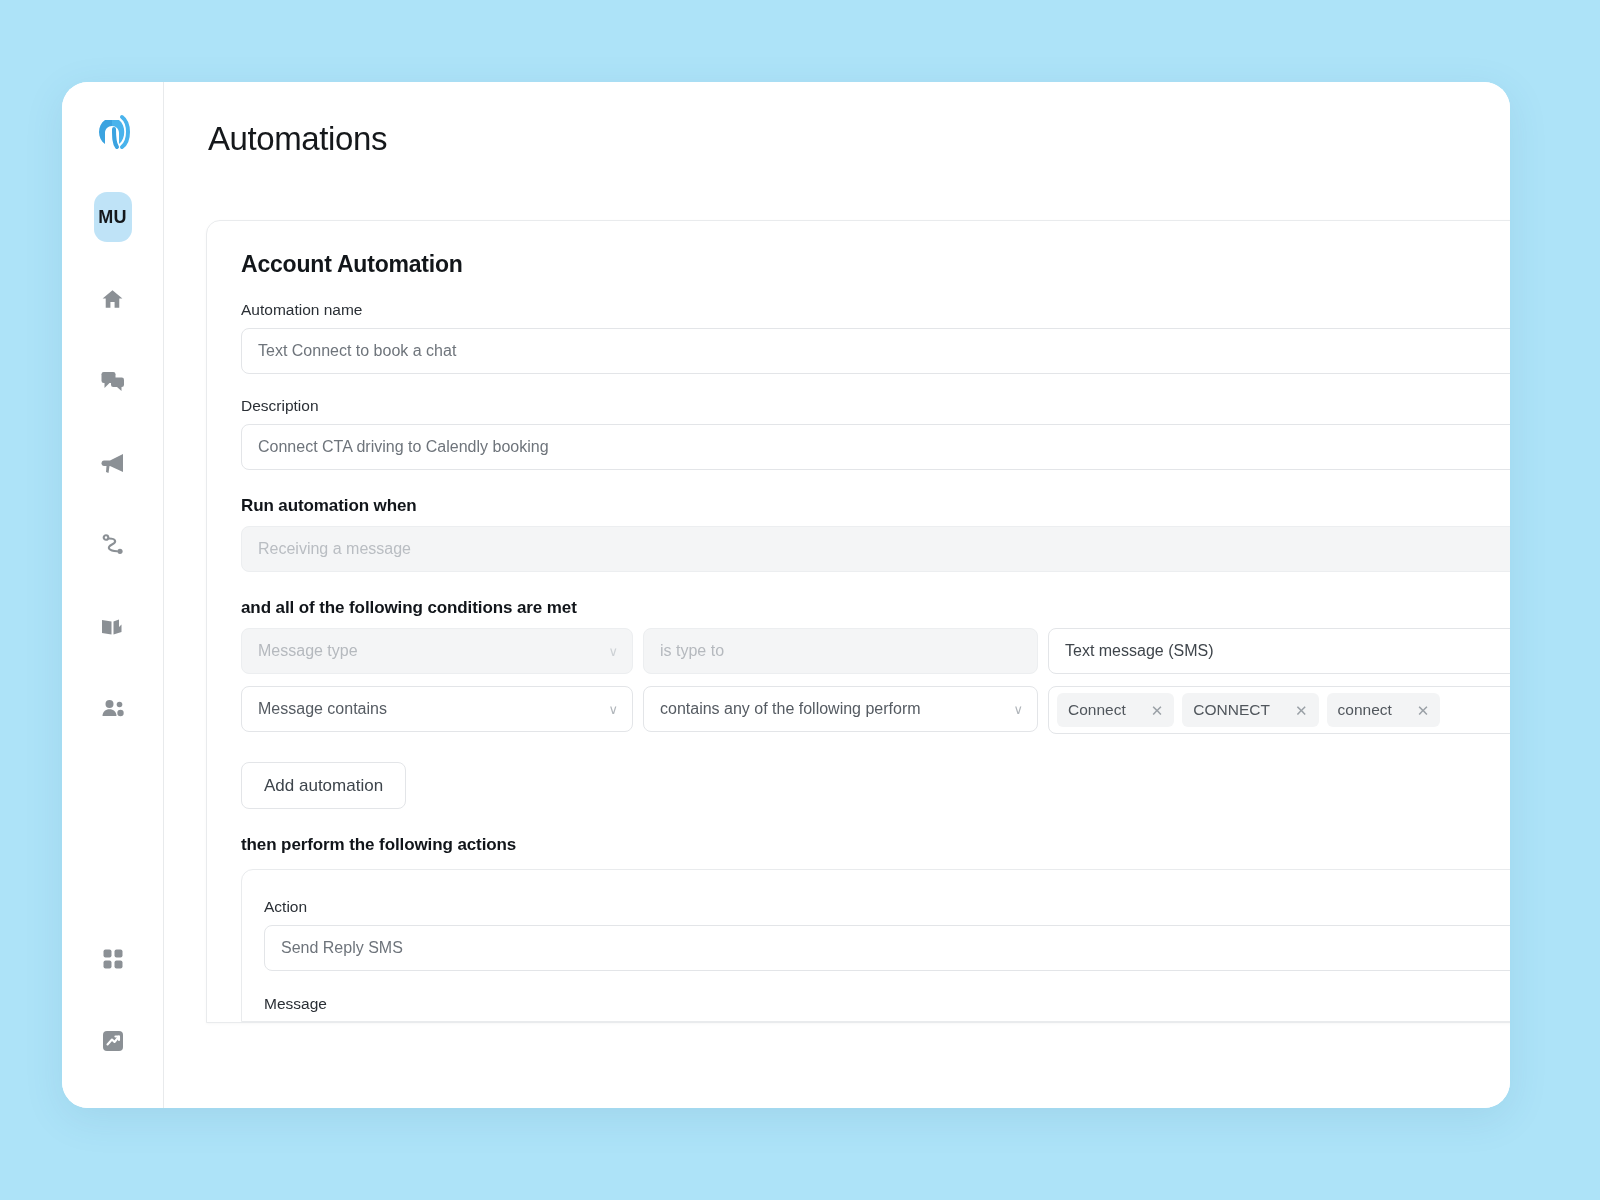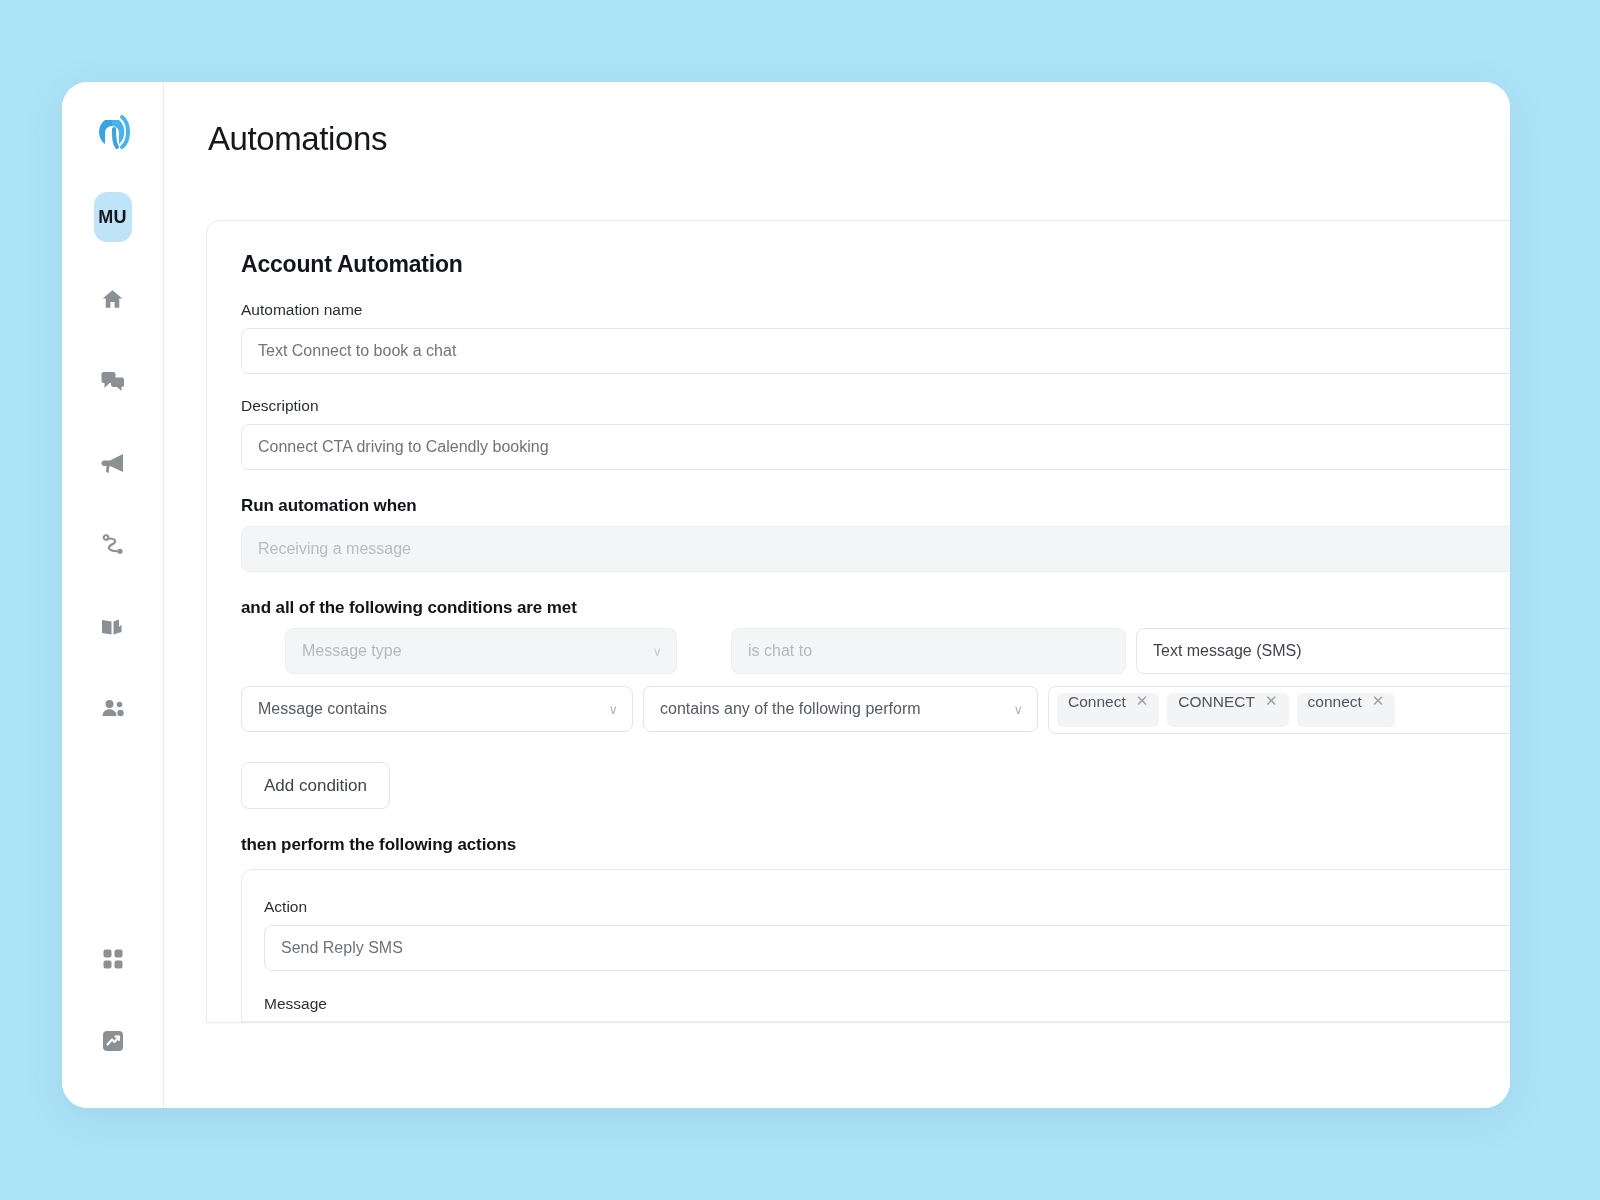--- a/index.html
+++ b/index.html
@@ -171,21 +171,20 @@
     align-items: center;
     justify-content: space-between;
     padding: 0 14px 0 16px;
     font-size: 16px;
     color: #555b62;
   }
   .select.disabled {
     background: #f4f5f6;
     border-color: #eceef0;
     color: #b5b9be;
-    margin-left: 44px;
   }
   .select .chev { color: #b0b5ba; font-size: 13px; line-height: 1; margin-left: 10px; }
   .select.disabled .chev { color: #cdd1d5; }
 
   .w-col1 { width: 392px; flex: 0 0 392px; }
   .w-col2 { width: 395px; flex: 0 0 395px; }
   .w-col3 { width: 610px; flex: 0 0 610px; }
 
   .value-box {
     height: 46px;
@@ -208,22 +207,22 @@
     align-items: center;
     gap: 8px;
     padding: 0 8px;
   }
 
   .chip {
     background: #f3f4f5;
     border-radius: 6px;
     height: 34px;
     display: flex;
-    align-items: flex-start;
-    gap: 10px;
+    align-items: center;
+    gap: 25px;
     padding: 0 11px;
     font-size: 15.5px;
     color: #50565c;
     white-space: nowrap;
   }
   .chip .x { color: #9aa0a6; font-size: 15px; line-height: 1; cursor: pointer; }
 
   .btn-outline {
     display: inline-flex;
     align-items: center;
@@ -382,21 +381,21 @@
         
         <div class="section-label">and all of the following conditions are met</div>
 
         
         <div class="cond-row">
           <div class="select disabled w-col1">
             <span>Message type</span>
             <span class="chev">∨</span>
           </div>
           <div class="select disabled w-col2">
-            <span>is chat to</span>
+            <span>is type to</span>
           </div>
           <div class="value-box w-col3">Text message (SMS)</div>
         </div>
 
         
         <div class="cond-row">
           <div class="select w-col1">
             <span>Message contains</span>
             <span class="chev">∨</span>
           </div>
@@ -413,21 +412,21 @@
               <span>CONNECT</span>
               <span class="x">✕</span>
             </span>
             <span class="chip">
               <span>connect</span>
               <span class="x">✕</span>
             </span>
           </div>
         </div>
 
-        <button class="btn-outline">Add condition</button>
+        <button class="btn-outline">Add automation</button>
 
         
         <div class="section-label">then perform the following actions</div>
 
         <div class="action-card">
           <div class="field-label">Action</div>
           <div class="input">Send Reply SMS</div>
           <div class="action-label-msg">Message</div>
         </div>
 

